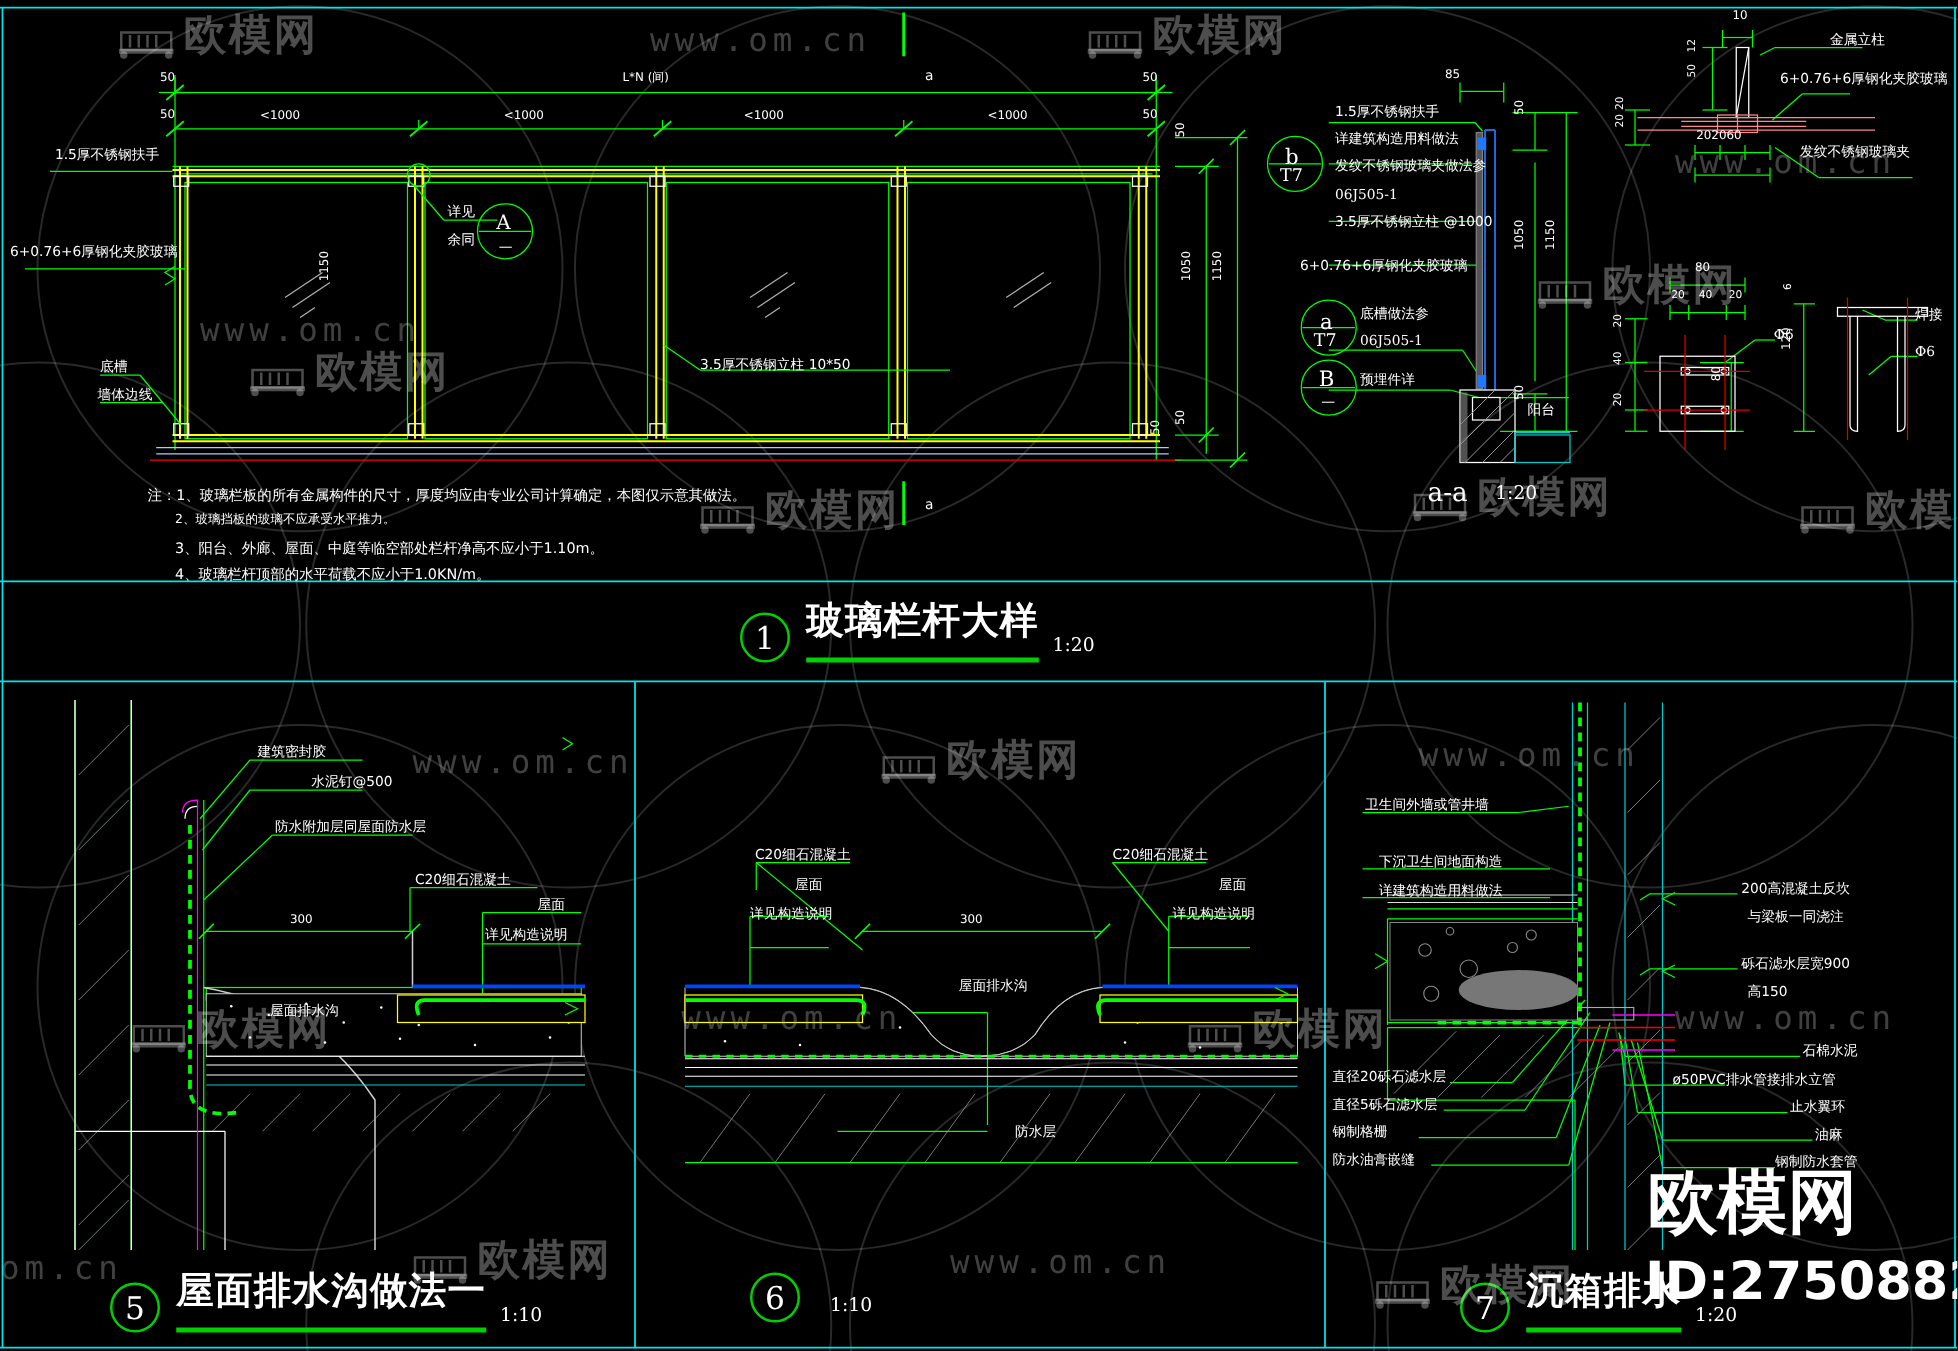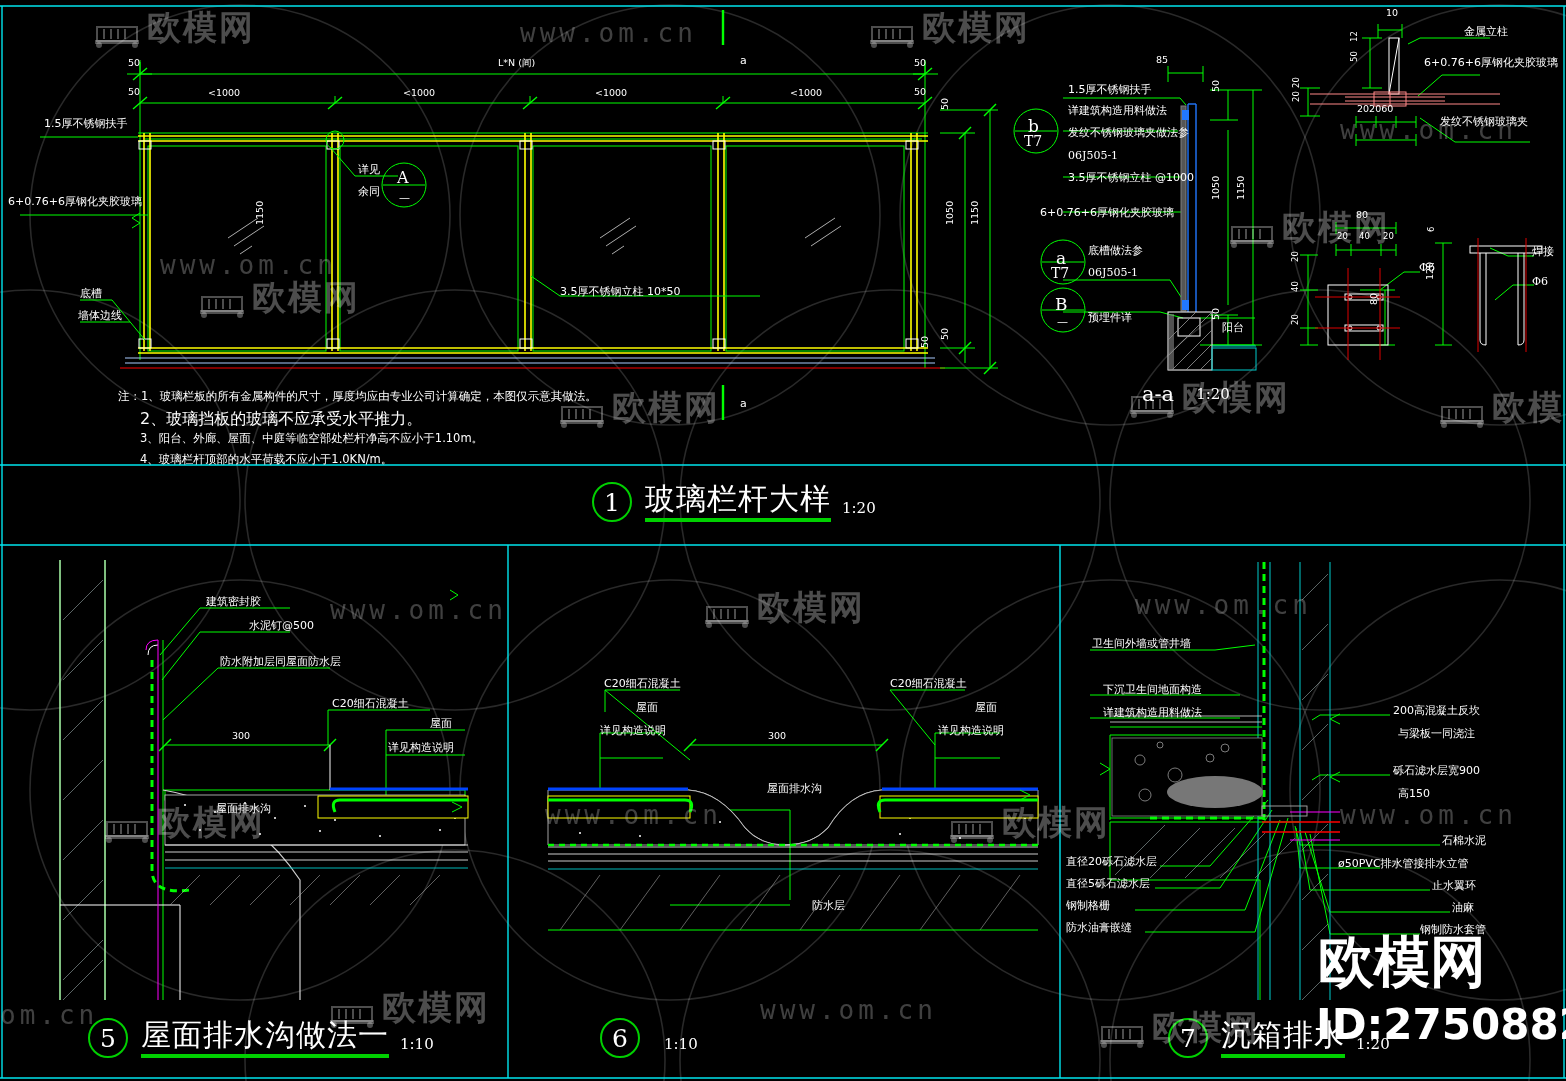--- a/index.html
+++ b/index.html
@@ -53,24 +53,24 @@
     width: 40px; height: 40px; border: 2.5px solid #00d000;
     border-radius: 50%;
     display: flex; align-items: center; justify-content: center;
     color: #ffffff; font-size: 25px; line-height: 1;
     font-family: "DejaVu Serif", serif;
     margin-right: 13px;
   }
   .title-main {
     color: #ffffff;
     font-size: 30px;
-    font-weight: normal;
+    font-weight: bold;
     letter-spacing: 1px;
     border-bottom: 4px solid #00d000;
-    padding-bottom: 4px;
+    padding-bottom: 14px;
     line-height: 1;
   }
   .title-scale {
     color: #ffffff; font-size: 15px;
     margin-left: 11px; margin-bottom: 5px;
     font-family: "DejaVu Serif", serif;
   }
   .big-wm {
     position: absolute;
     color: #ffffff;
@@ -750,21 +750,21 @@
 
   <div class="cadtxt sm" style="left:1156px;top:55px;">85</div>
   <div class="cadtxt" style="left:1068px;top:84px;">1.5厚不锈钢扶手</div>
   <div class="cadtxt" style="left:1068px;top:105px;">详建筑构造用料做法</div>
   <div class="cadtxt" style="left:1068px;top:127px;">发纹不锈钢玻璃夹做法参</div>
   <div class="cadtxt" style="left:1068px;top:150px;font-family:'DejaVu Serif',serif;">06J505-1</div>
   <div class="cadtxt" style="left:1068px;top:172px;">3.5厚不锈钢立柱 @1000</div>
   <div class="cadtxt" style="left:1040px;top:207px;">6+0.76+6厚钢化夹胶玻璃</div>
   <div class="cadtxt" style="left:1088px;top:245px;">底槽做法参</div>
   <div class="cadtxt" style="left:1088px;top:267px;font-family:'DejaVu Serif',serif;">06J505-1</div>
-  <div class="cadtxt" style="left:1088px;top:312px;text-align:center;">预埋件详</div>
+  <div class="cadtxt" style="left:1088px;top:298px;text-align:center;">预埋件详</div>
   <div class="cadtxt" style="left:1222px;top:322px;">阳台</div>
 
   <div class="cadtxt" style="left:1028px;top:118px;font-size:17px;font-family:'DejaVu Serif',serif;">b</div>
   <div class="cadtxt" style="left:1024px;top:134px;font-size:14px;font-family:'DejaVu Serif',serif;">T7</div>
   <div class="cadtxt" style="left:1056px;top:250px;font-size:17px;font-family:'DejaVu Serif',serif;">a</div>
   <div class="cadtxt" style="left:1051px;top:266px;font-size:14px;font-family:'DejaVu Serif',serif;">T7</div>
   <div class="cadtxt" style="left:1055px;top:296px;font-size:17px;font-family:'DejaVu Serif',serif;">B</div>
   <div class="cadtxt" style="left:1057px;top:316px;">—</div>
 
   <div class="cadtxt sm vert" style="left:1221px;top:92px;">50</div>
@@ -796,21 +796,21 @@
   <div class="cadtxt xs vert" style="left:1300px;top:262px;">20</div>
   <div class="cadtxt xs vert" style="left:1300px;top:292px;">40</div>
   <div class="cadtxt xs vert" style="left:1300px;top:325px;">20</div>
   <div class="cadtxt sm vert" style="left:1435px;top:280px;">120</div>
   <div class="cadtxt xs vert" style="left:1436px;top:232px;">6</div>
   <div class="cadtxt" style="left:1419px;top:262px;font-family:'DejaVu Serif',serif;">Φ6</div>
   <div class="cadtxt" style="left:1532px;top:276px;font-family:'DejaVu Serif',serif;">Φ6</div>
   <div class="cadtxt" style="left:1532px;top:246px;">焊接</div>
 
   <div class="cadtxt" style="left:118px;top:390px;font-size:11.5px;"><span>注：</span><span>1、玻璃栏板的所有金属构件的尺寸，厚度均应由专业公司计算确定，本图仅示意其做法。</span></div>
-  <div class="cadtxt" style="left:140px;top:411px;font-size:16px;">2、玻璃挡板的玻璃不应承受水平推力。</div>
+  <div class="cadtxt" style="left:140px;top:411px;font-size:10px;">2、玻璃挡板的玻璃不应承受水平推力。</div>
   <div class="cadtxt" style="left:140px;top:432px;font-size:11.5px;">3、阳台、外廊、屋面、中庭等临空部处栏杆净高不应小于1.10m。</div>
   <div class="cadtxt" style="left:140px;top:453px;font-size:11.5px;">4、玻璃栏杆顶部的水平荷载不应小于1.0KN/m。</div>
 
   <div class="cadtxt" style="left:206px;top:596px;">建筑密封胶</div>
   <div class="cadtxt" style="left:204px;top:620px;margin-left:45px;">水泥钉@500</div>
   <div class="cadtxt" style="left:220px;top:656px;">防水附加层同屋面防水层</div>
   <div class="cadtxt" style="left:332px;top:698px;">C20细石混凝土</div>
   <div class="cadtxt" style="left:430px;top:718px;">屋面</div>
   <div class="cadtxt" style="left:388px;top:742px;">详见构造说明</div>
   <div class="cadtxt" style="left:216px;top:803px;">屋面排水沟</div>

